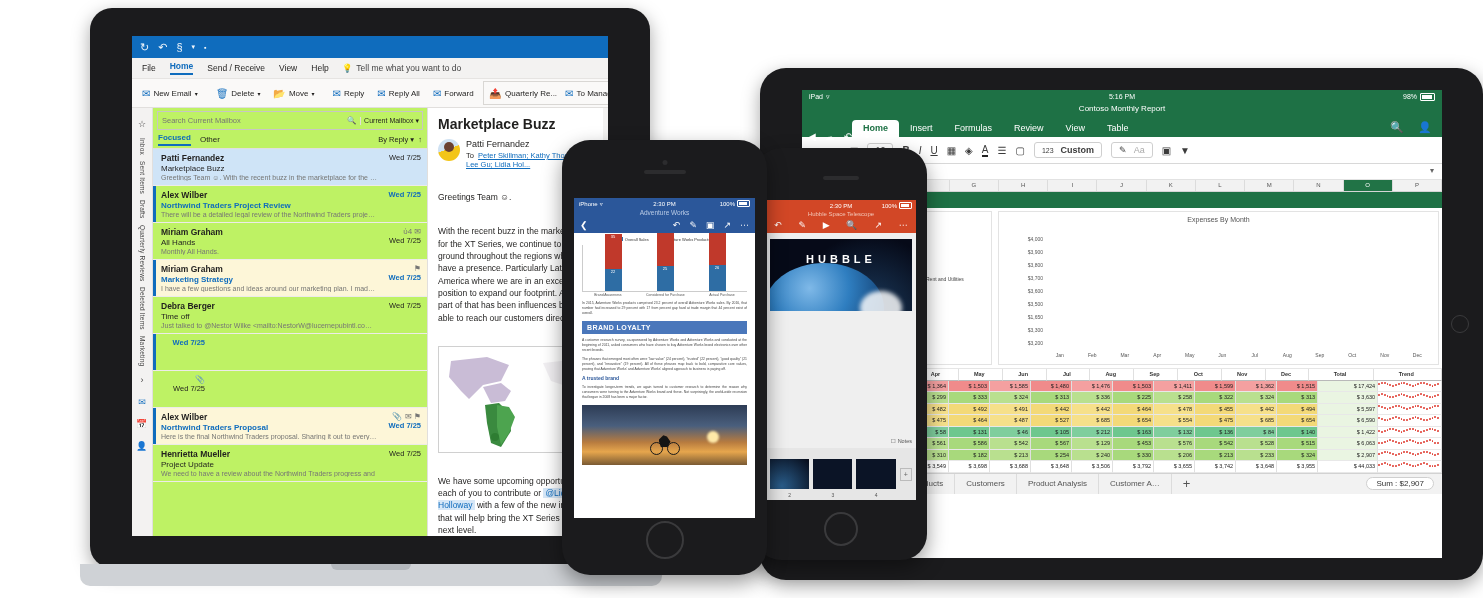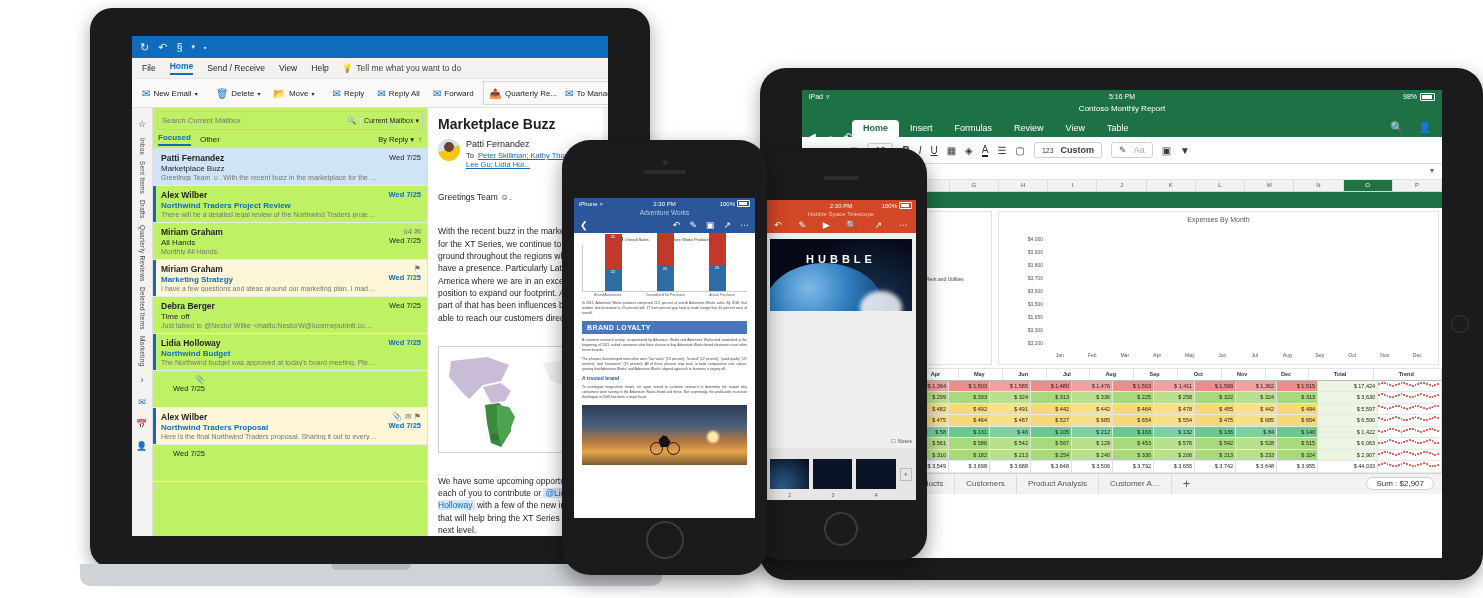--- a/index.html
+++ b/index.html
@@ -339,25 +339,20 @@
                   </div>
                   <div class="meta">
                     <div class="icons"></div>
                     <div class="date">Wed 7/25</div>
                   </div>
                 </div>
               </div>
               <div class="mail unread">
                 <span class="bar" style="background:#0f6cbd"></span>
                 <div class="row1">
-                  <div style="flex:1;min-width:0">
-                    <div class="from">Lidia Holloway</div>
-                    <div class="subj">Northwind Budget</div>
-                    <div class="prev">The Northwind budget was approved at today's board meeting. Please</div>
-                  </div>
                   <div class="meta">
                     <div class="icons"></div>
                     <div class="date">Wed 7/25</div>
                   </div>
                 </div>
               </div>
               <div class="mail">
                 <span class="bar" style="background:transparent"></span>
                 <div class="row1">
                   <div class="meta">
@@ -376,20 +371,25 @@
                   </div>
                   <div class="meta">
                     <div class="icons">📎 ✉ ⚑</div>
                     <div class="date">Wed 7/25</div>
                   </div>
                 </div>
               </div>
               <div class="mail">
                 <span class="bar" style="background:transparent"></span>
                 <div class="row1">
+                  <div style="flex:1;min-width:0">
+                    <div class="from">Henrietta Mueller</div>
+                    <div class="subj">Project Update</div>
+                    <div class="prev">We need to have a review about the Northwind Traders progress and</div>
+                  </div>
                   <div class="meta">
                     <div class="icons"></div>
                     <div class="date">Wed 7/25</div>
                   </div>
                 </div>
               </div>
             </div>
         </div>
 
         <div class="ol-read" style="position:relative;">

